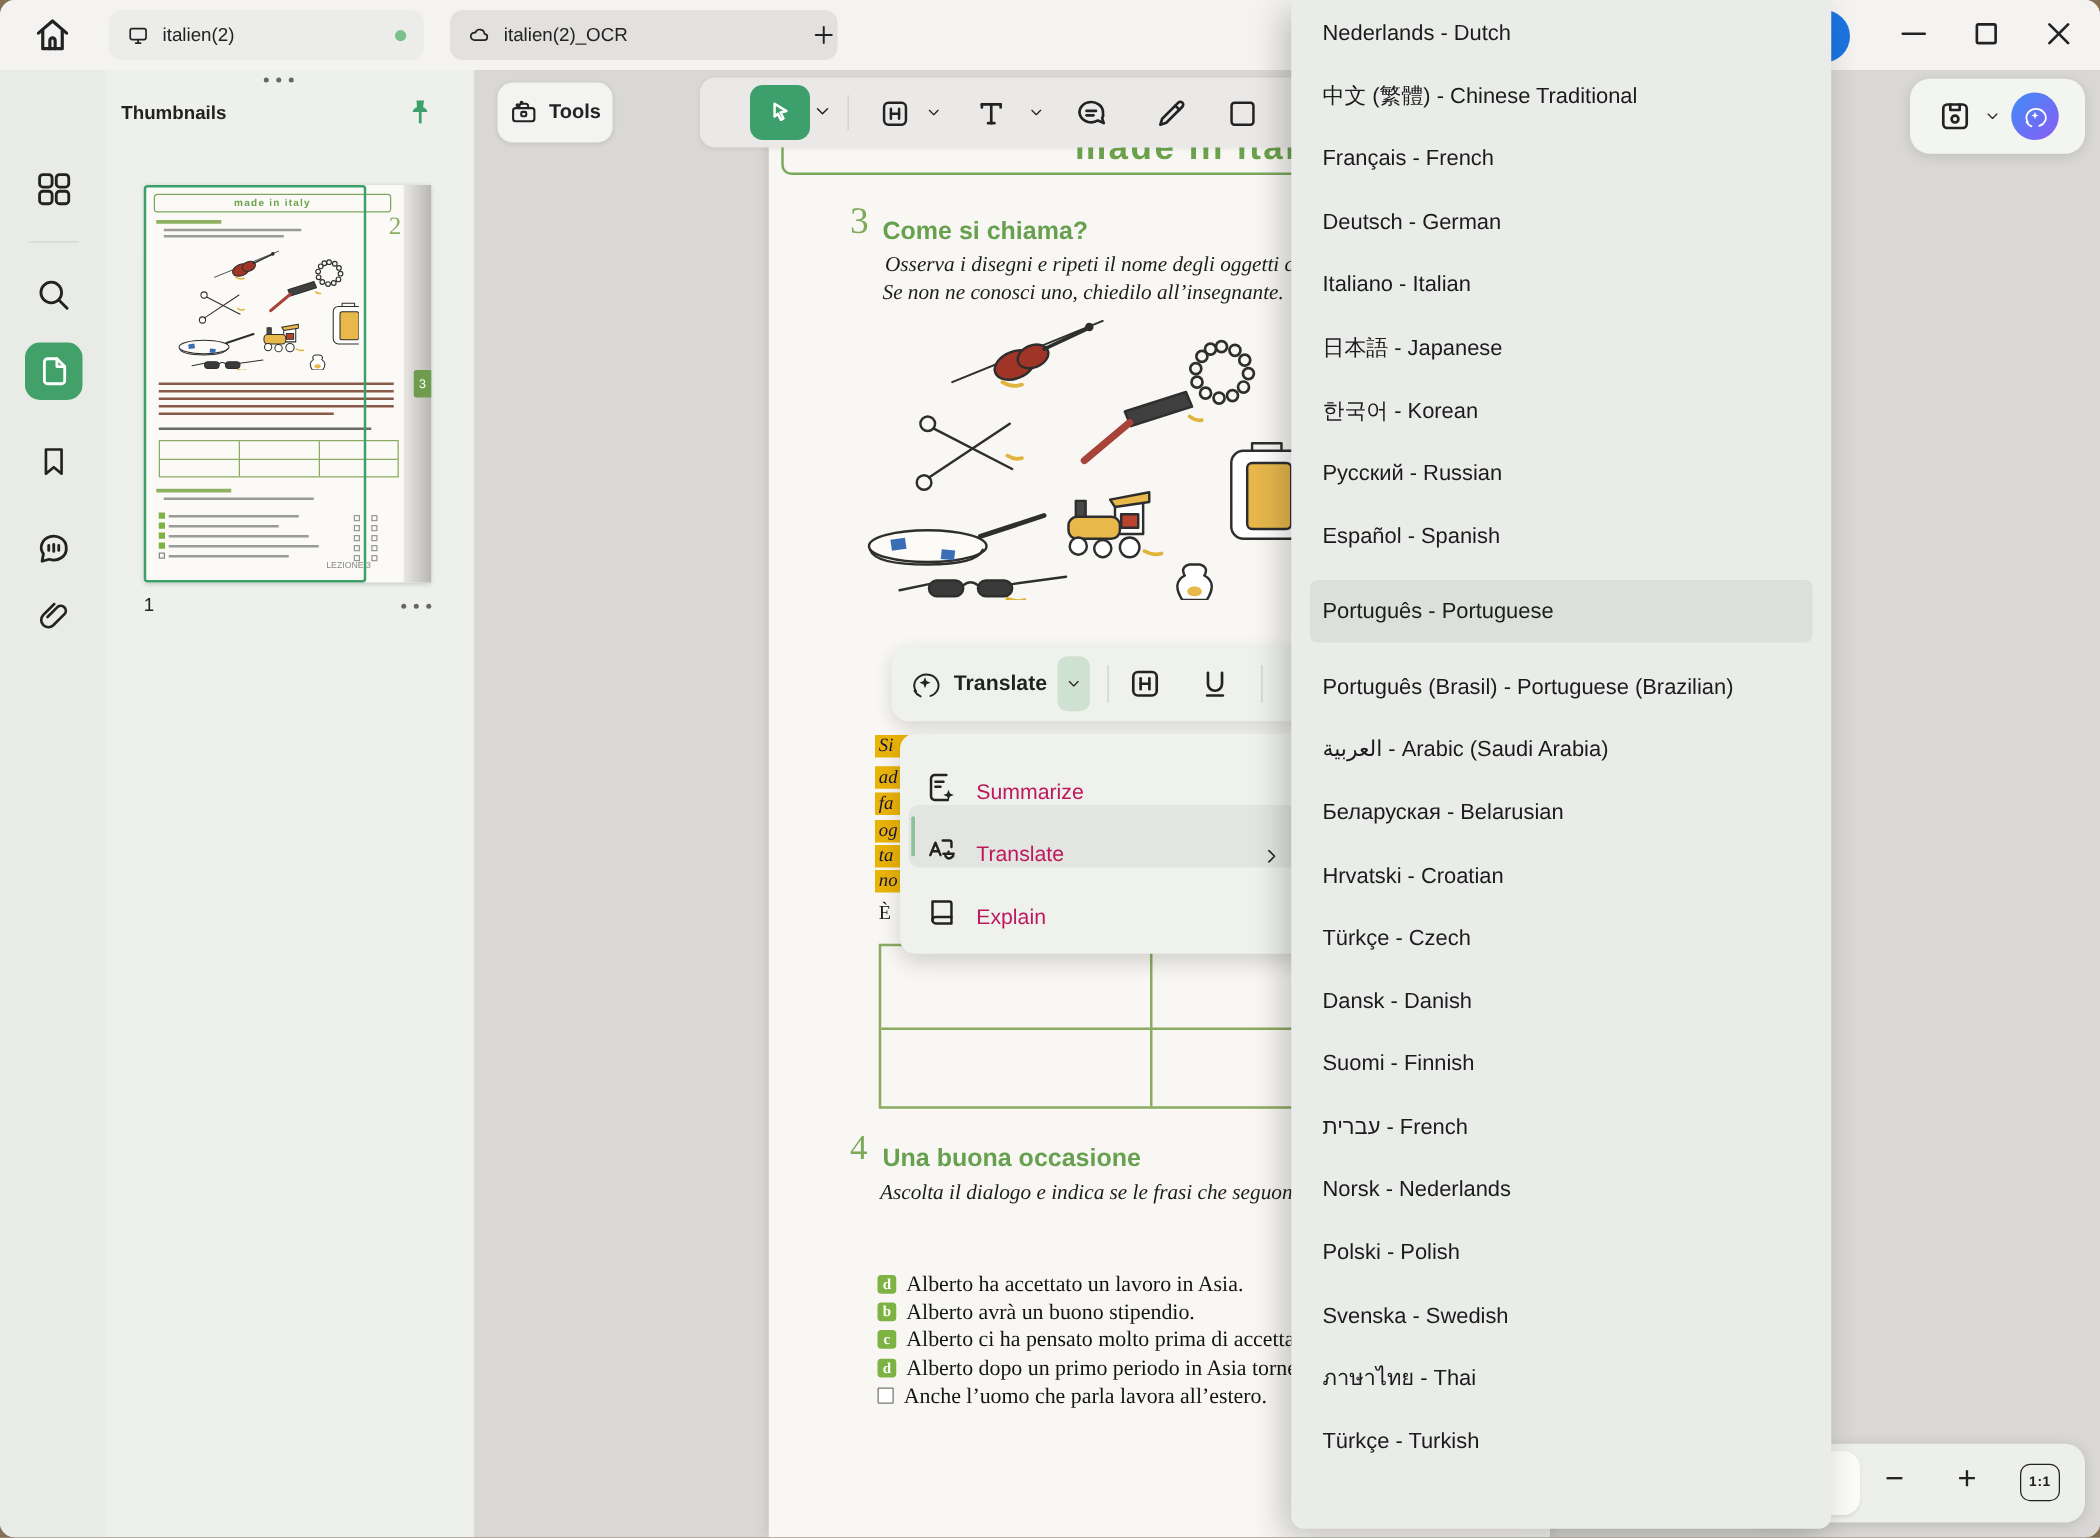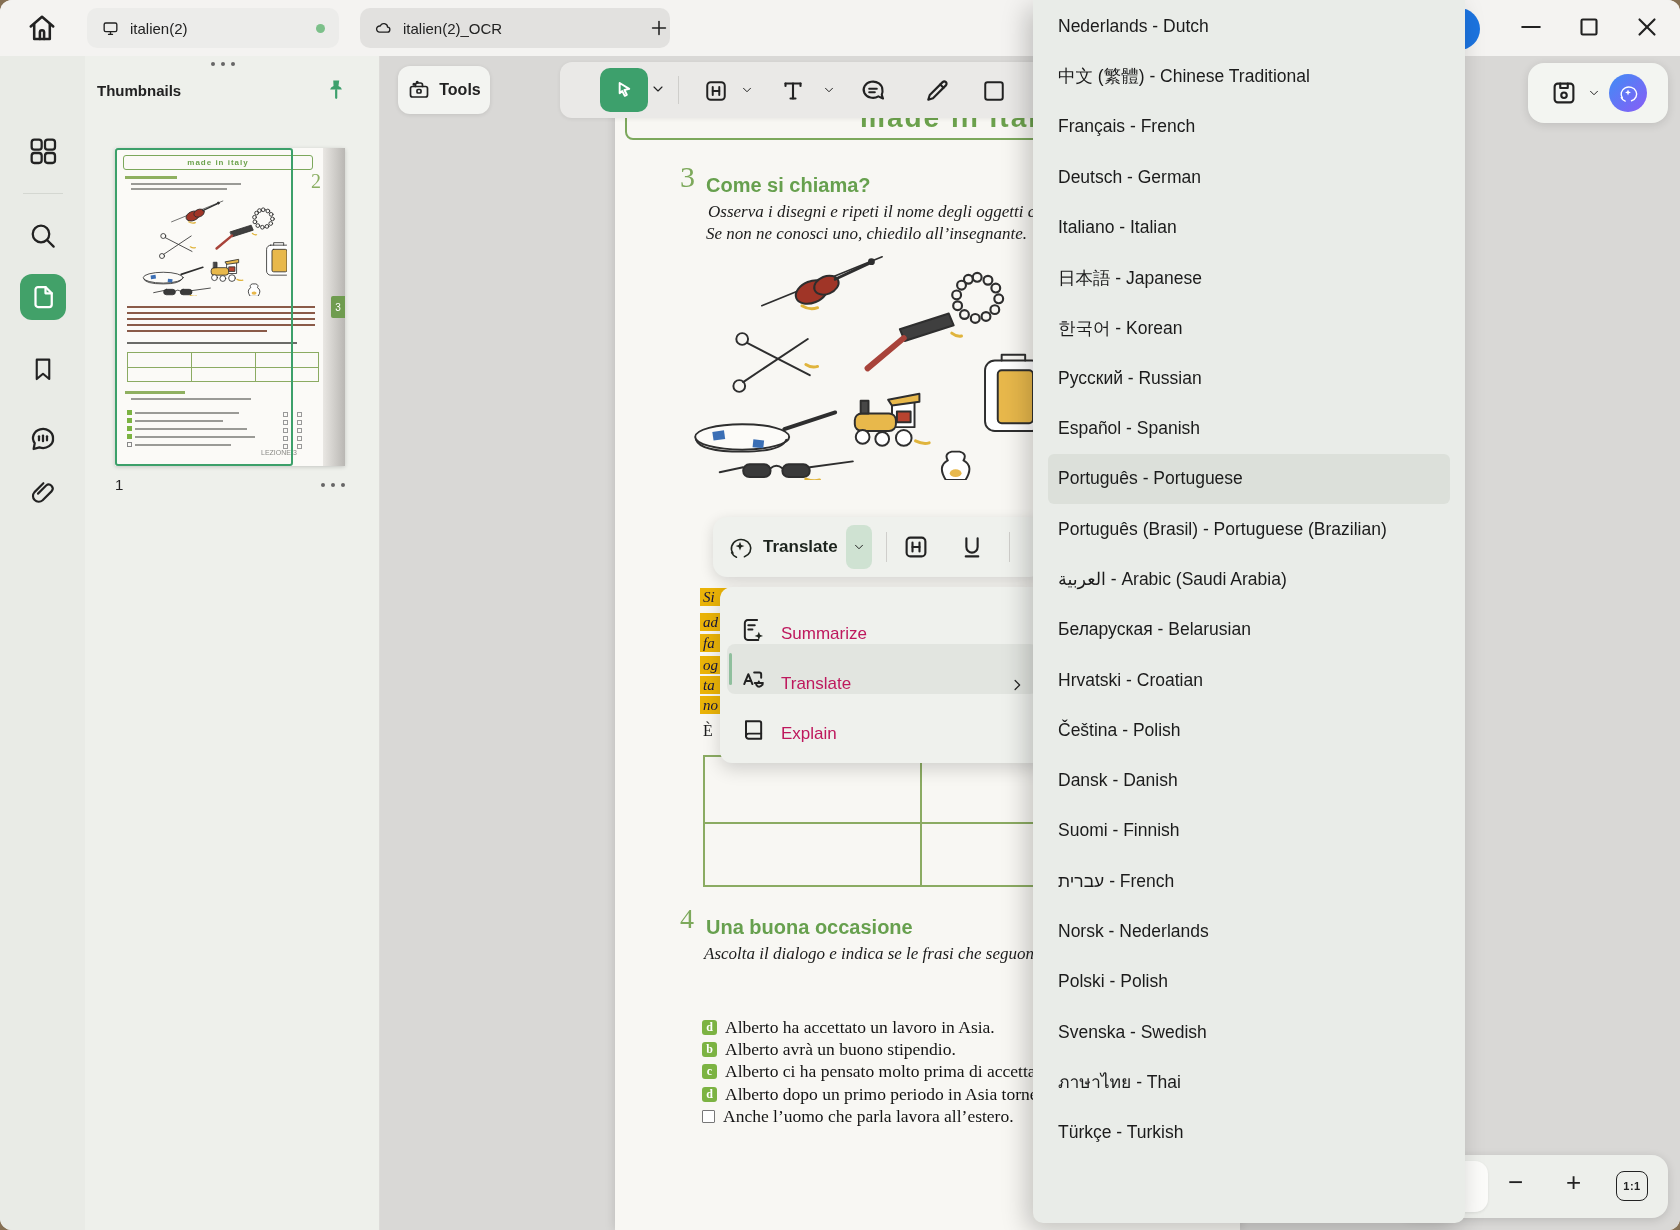--- a/index.html
+++ b/index.html
@@ -66,21 +66,21 @@
   
   #ctx{left:720px;top:587px;width:325px;height:176px;background:#eff1ed;border-radius:12px;box-shadow:0 6px 18px rgba(0,0,0,.16);padding:7px;z-index:21;}
   .ctx-item{height:50px;display:flex;align-items:flex-end;gap:14px;padding:0 12px;border-radius:8px;font-size:17px;font-weight:400;color:#be185d;position:relative;}
   .ctx-item.hl{background:#e2e5e0;}
   .ctx-item.hl::before{content:"";position:absolute;left:2px;top:9px;bottom:9px;width:3px;border-radius:2px;background:#8fbf9d;}
   .ctx-item .arrow{margin-left:auto;}
 
   
   #langpanel{left:1033px;top:0;width:432px;height:1223px;background:#e9ece8;border-radius:0 0 10px 10px;box-shadow:-6px 8px 26px rgba(0,0,0,.22);z-index:30;overflow:hidden;padding-top:1px;}
   .lang-item{height:50.3px;display:flex;align-items:center;padding:0 15px 0 25px;font-size:17.5px;color:#1b1b1b;}
-  .lang-item.selected{background:#dce0da;border-radius:6px;margin:0 15px;padding:0 10px;}
+  .lang-item.selected{background:#dce0da;border-radius:6px;margin:10px 15px;padding:0 10px;}
 
   
   #save-pill{left:1528px;top:63px;width:140px;height:60px;background:#f3f5f1;border-radius:16px;box-shadow:0 2px 10px rgba(0,0,0,.12);display:flex;align-items:center;justify-content:center;gap:8px;z-index:15;}
   .ai-circle{width:38px;height:38px;border-radius:50%;background:linear-gradient(135deg,#3f8df5,#8a5cf6);display:flex;align-items:center;justify-content:center;}
   #zoom-pill{left:1398px;top:1155px;width:270px;height:63px;background:#edefeb;border-radius:16px;box-shadow:0 2px 10px rgba(0,0,0,.14);z-index:15;}
   .zoom-glyph{font-size:26px;color:#222;font-weight:400;}
   .one2one{width:32px;height:30px;border:1.8px solid #222;border-radius:8px;display:flex;align-items:center;justify-content:center;font-size:11px;font-weight:700;color:#222;letter-spacing:.5px;}
   #avatar{left:1438px;top:8px;width:42px;height:42px;border-radius:50%;background:#1c74e0;z-index:5;}
 </style>
 </head>
@@ -599,21 +599,21 @@
 
         <div class="lang-item">
           <span>Беларуская - Belarusian</span>
         </div>
 
         <div class="lang-item">
           <span>Hrvatski - Croatian</span>
         </div>
 
         <div class="lang-item">
-          <span>Čeština - Polish</span>
+          <span>Türkçe - Czech</span>
         </div>
 
         <div class="lang-item">
           <span>Dansk - Danish</span>
         </div>
 
         <div class="lang-item">
           <span>Suomi - Finnish</span>
         </div>
 

